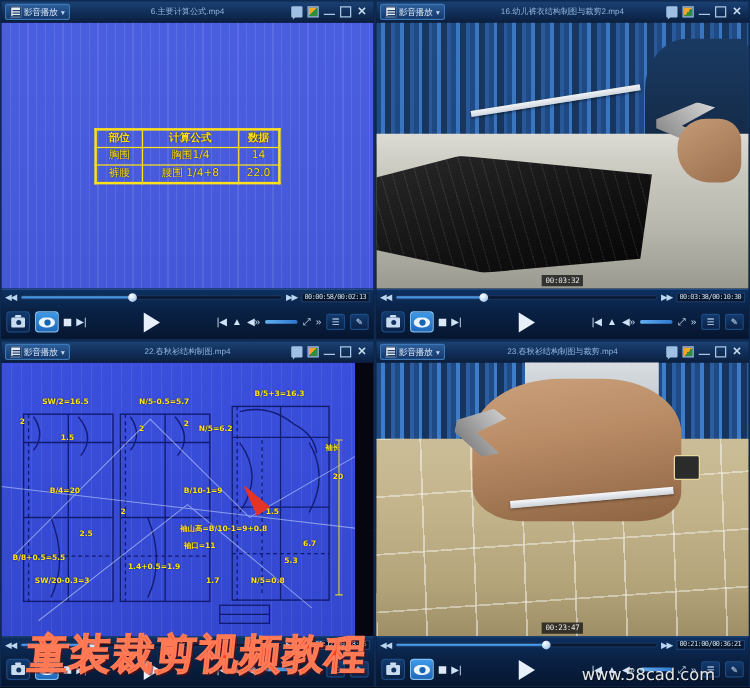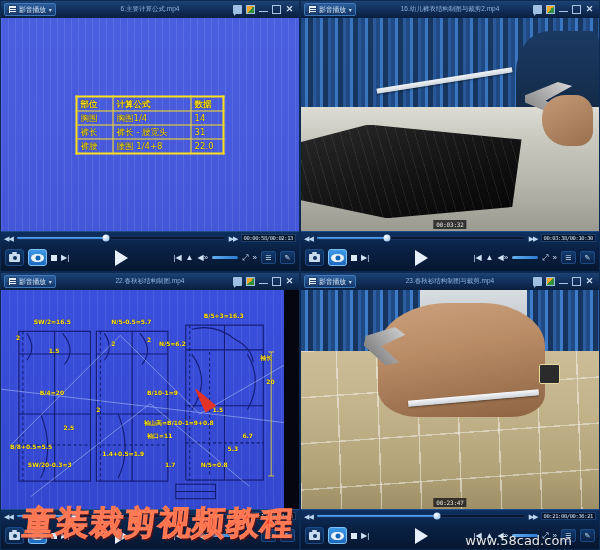--- a/index.html
+++ b/index.html
@@ -92,21 +92,21 @@
   }
   .ftable{
     position:absolute; left:50%; top:50%; transform:translate(-50%,-50%);
     border-collapse:collapse;
     border:2px solid #ffe01a;
   }
   .ftable td{
     border:1.5px solid #ffe01a;
     color:#ffe01a;
     font-size:8.5px;
-    text-align:left;
+    text-align:center;
     padding:1px 3px;
     line-height:11px;
     font-family:"DejaVu Sans", sans-serif;
     text-shadow:0 0 1px #000;
     white-space:nowrap;
   }
   .ftable td.c0{ width:52px; }
   .ftable td.c1{ width:104px; }
   .ftable td.c2{ width:40px; }
   .ftable tr.hd td{ font-weight:bold; }
@@ -353,25 +353,20 @@
           <tbody>
               <tr class="hd">
             <td class="c0">部位</td>
             <td class="c1">计算公式</td>
             <td class="c2">数据</td>
           </tr>
           <tr>
             <td class="c0">胸围</td>
             <td class="c1">胸围1/4</td>
             <td class="c2">14</td>
-          </tr>
-          <tr>
-            <td class="c0">裤长</td>
-            <td class="c1">裤长 - 腰宽头</td>
-            <td class="c2">31</td>
           </tr>
           <tr>
             <td class="c0">裤腰</td>
             <td class="c1">腰围 1/4+8</td>
             <td class="c2">22.0</td>
           </tr>
         </tbody>
           </table>
       </div>
     </div>

